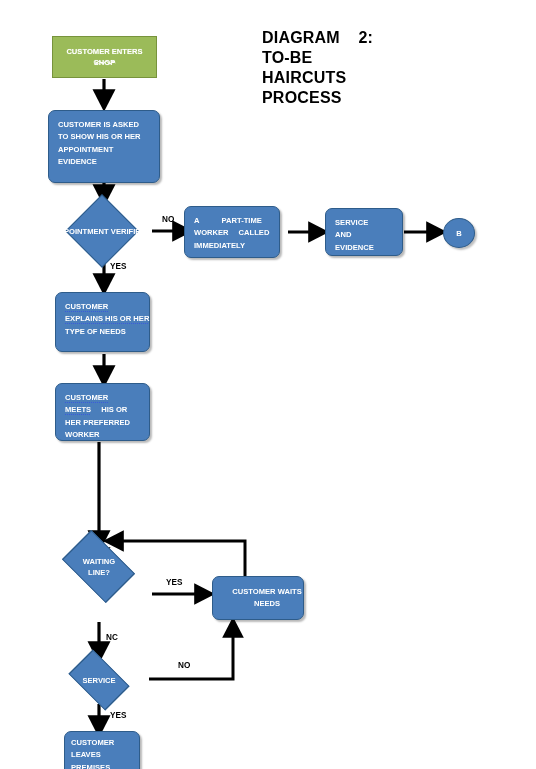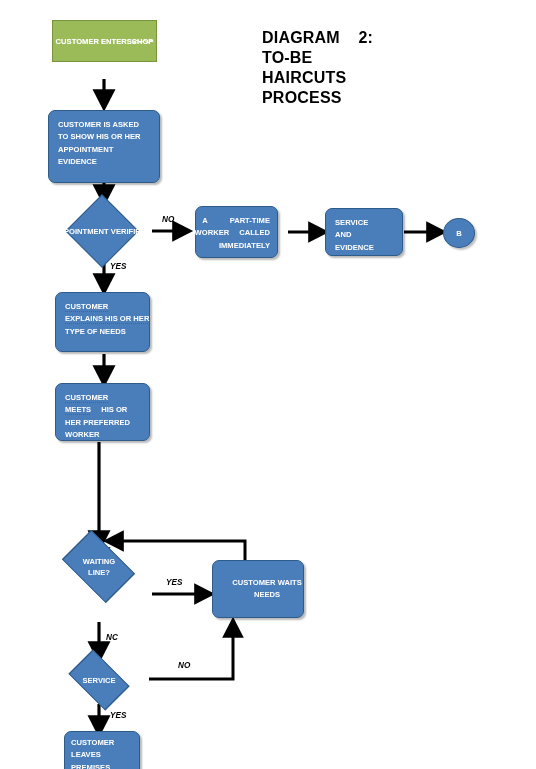--- a/index.html
+++ b/index.html
@@ -17,24 +17,24 @@
   .title{
     position:absolute;
     left:262px;top:28px;width:240px;
     font-size:16px;font-weight:bold;color:#000000;
     line-height:20px;letter-spacing:.2px;
   }
   .title span{display:block;white-space:pre;}
 
   
   .term{
-    left:52px;top:20px;width:105px;height:42px;
+    left:52px;top:36px;width:105px;height:42px;
     background:#9bbb59;border:1.6px solid #77933c;
     color:#ffffff;font-size:7.6px;font-weight:bold;
-    display:flex;align-items:center;justify-content:center;
+    display:flex;flex-direction:column;align-items:center;justify-content:center;
     text-align:center;line-height:11px;
     text-shadow:0 0 1px rgba(255,255,255,.4);
   }
   .term .l2{text-decoration:line-through wavy;}
 
   
   .proc{
     background:#4a7ebb;
     border:1.4px solid #2e5c8a;
     border-radius:7px;
@@ -72,21 +72,20 @@
     background:#4a7ebb;border:1px solid #2e5c8a;
     color:#ffffff;font-size:7.6px;font-weight:bold;
     display:flex;align-items:center;justify-content:center;
     box-shadow:2px 2px 2px rgba(0,0,0,.25);
   }
 
   
   .elabel{
     position:absolute;font-size:8.2px;font-weight:bold;color:#000000;
     white-space:nowrap;
-    font-style:italic;
   }
   svg{position:absolute;left:0;top:0;pointer-events:none;}
 </style>
 </head>
 <body>
 
 <div id="canvas">
 
   <svg width="536" height="769">
     <defs>
@@ -143,21 +142,21 @@
     <div>TO SHOW HIS OR HER</div>
     <div>APPOINTMENT</div>
     <div>EVIDENCE</div>
   </div>
 
   <div class="node diamond" style="left:52px;top:205px;width:100px;height:52px;">
     <div class="shape" style="width:52px;height:52px;left:24px;top:0;"></div>
     <div class="dlabel">APPOINTMENT VERIFIED?</div>
   </div>
 
-  <div class="node proc" style="left:195px;top:206px;width:83px;height:52px;align-items:flex-end;">
+  <div class="node proc" style="left:184px;top:206px;width:96px;height:52px;">
     <div><span>A</span><span class="sp"></span><span>PART-TIME</span></div>
     <div><span>WORKER</span><span class="sp2"></span><span>CALLED</span></div>
     <div>IMMEDIATELY</div>
   </div>
 
   <div class="node proc" style="left:325px;top:208px;width:78px;height:48px;">
     <div>SERVICE</div>
     <div>AND</div>
     <div>EVIDENCE</div>
   </div>
@@ -180,21 +179,21 @@
   </div>
 
   <div class="node diamond" style="left:37px;top:538px;width:124px;height:58px;">
     <div class="shape" style="width:47px;height:47px;left:38px;top:5px;transform:rotate(45deg) scale(1.32,0.88);"></div>
     <div class="dlabel">
       <span>WAITING</span><br>
       <span>LINE?</span>
     </div>
   </div>
 
-  <div class="node proc center" style="left:212px;top:560px;width:92px;height:58px;padding-left:24px;">
+  <div class="node proc center" style="left:212px;top:576px;width:92px;height:44px;padding-left:24px;">
     <div>CUSTOMER WAITS</div>
     <div>NEEDS</div>
   </div>
 
   <div class="node diamond" style="left:47px;top:656px;width:104px;height:48px;">
     <div class="shape" style="width:40px;height:40px;left:32px;top:4px;transform:rotate(45deg) scale(1.3,0.86);"></div>
     <div class="dlabel">SERVICE</div>
   </div>
 
   <div class="node proc" style="left:64px;top:731px;width:76px;height:48px;padding:5px 6px;">

